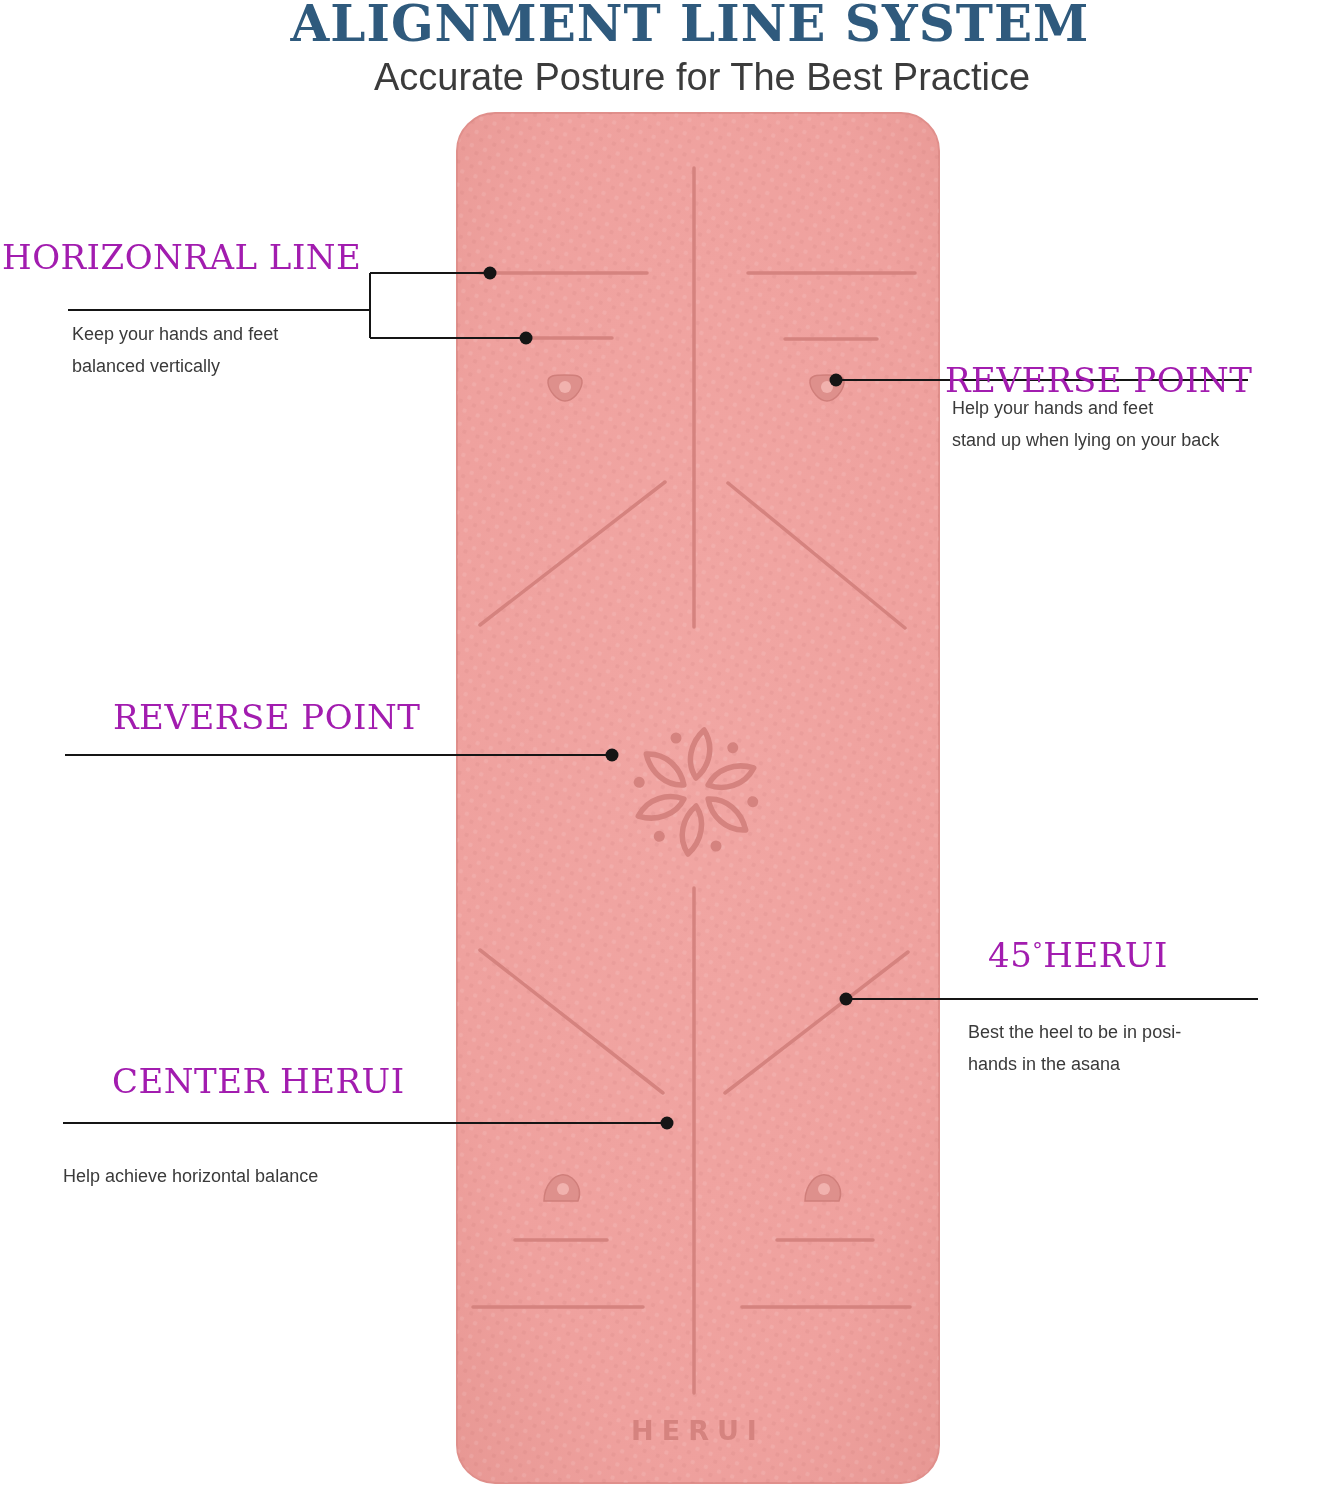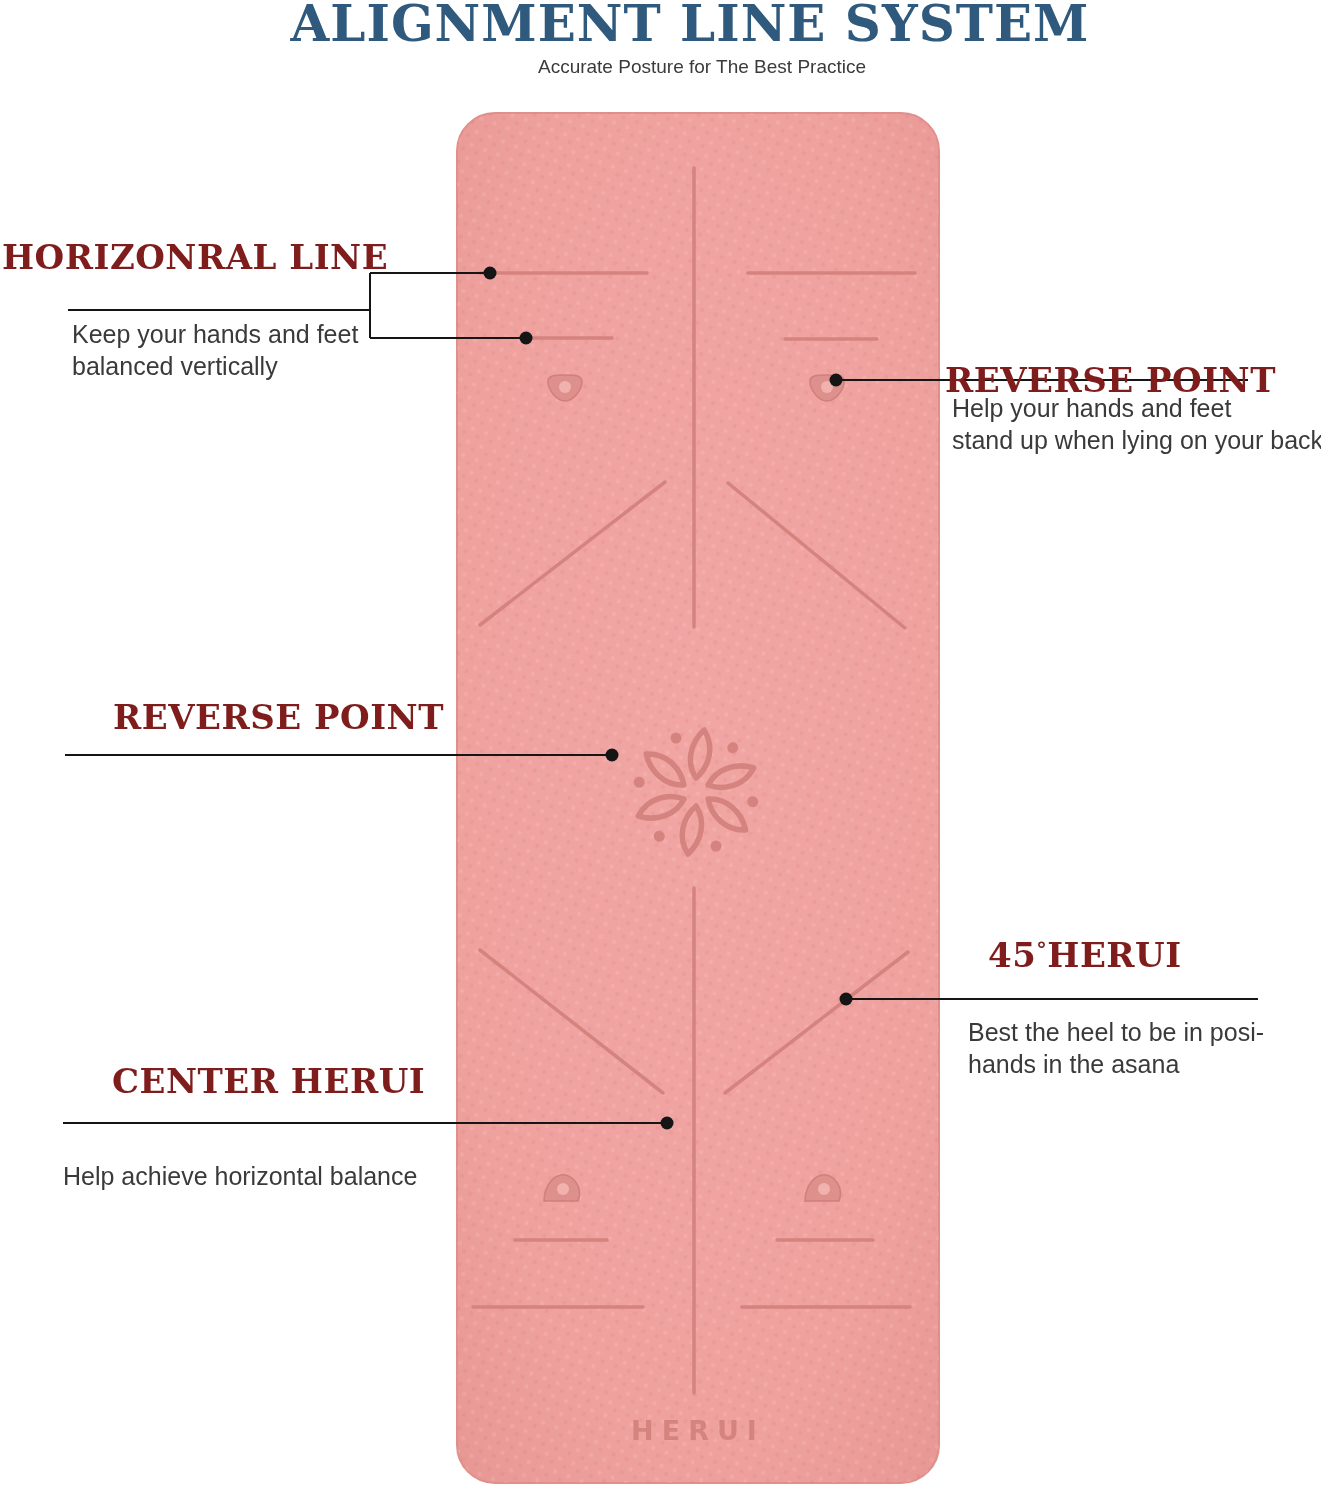--- a/index.html
+++ b/index.html
@@ -14,36 +14,36 @@
   .title{
     font-family:"DejaVu Serif","Liberation Serif",serif;
     font-weight:bold;
     font-size:50px;
     color:#2f5a7d;
     letter-spacing:1px;
     white-space:nowrap;
     transform:translateX(-50%);
   }
   .subtitle{
-    font-size:19px;
+    font-size:38px;
     color:#3b3b3b;
     white-space:nowrap;
     transform:translateX(-50%);
   }
   .callout-heading{
     font-family:"DejaVu Serif","Liberation Serif",serif;
-    font-weight:bold;
+    font-weight:normal;
     font-size:34px;
-    color:#7f1d1d;
+    color:#a21caf;
     letter-spacing:0.5px;
     white-space:nowrap;
     line-height:1.05;
   }
   .callout-desc{
-    font-size:25px;
+    font-size:18px;
     color:#3a3a3a;
     line-height:32px;
     white-space:nowrap;
   }
   .deg{
     display:inline-block;
     font-size:21px;
     transform:translateY(-10px);
   }
   svg text.brand{

